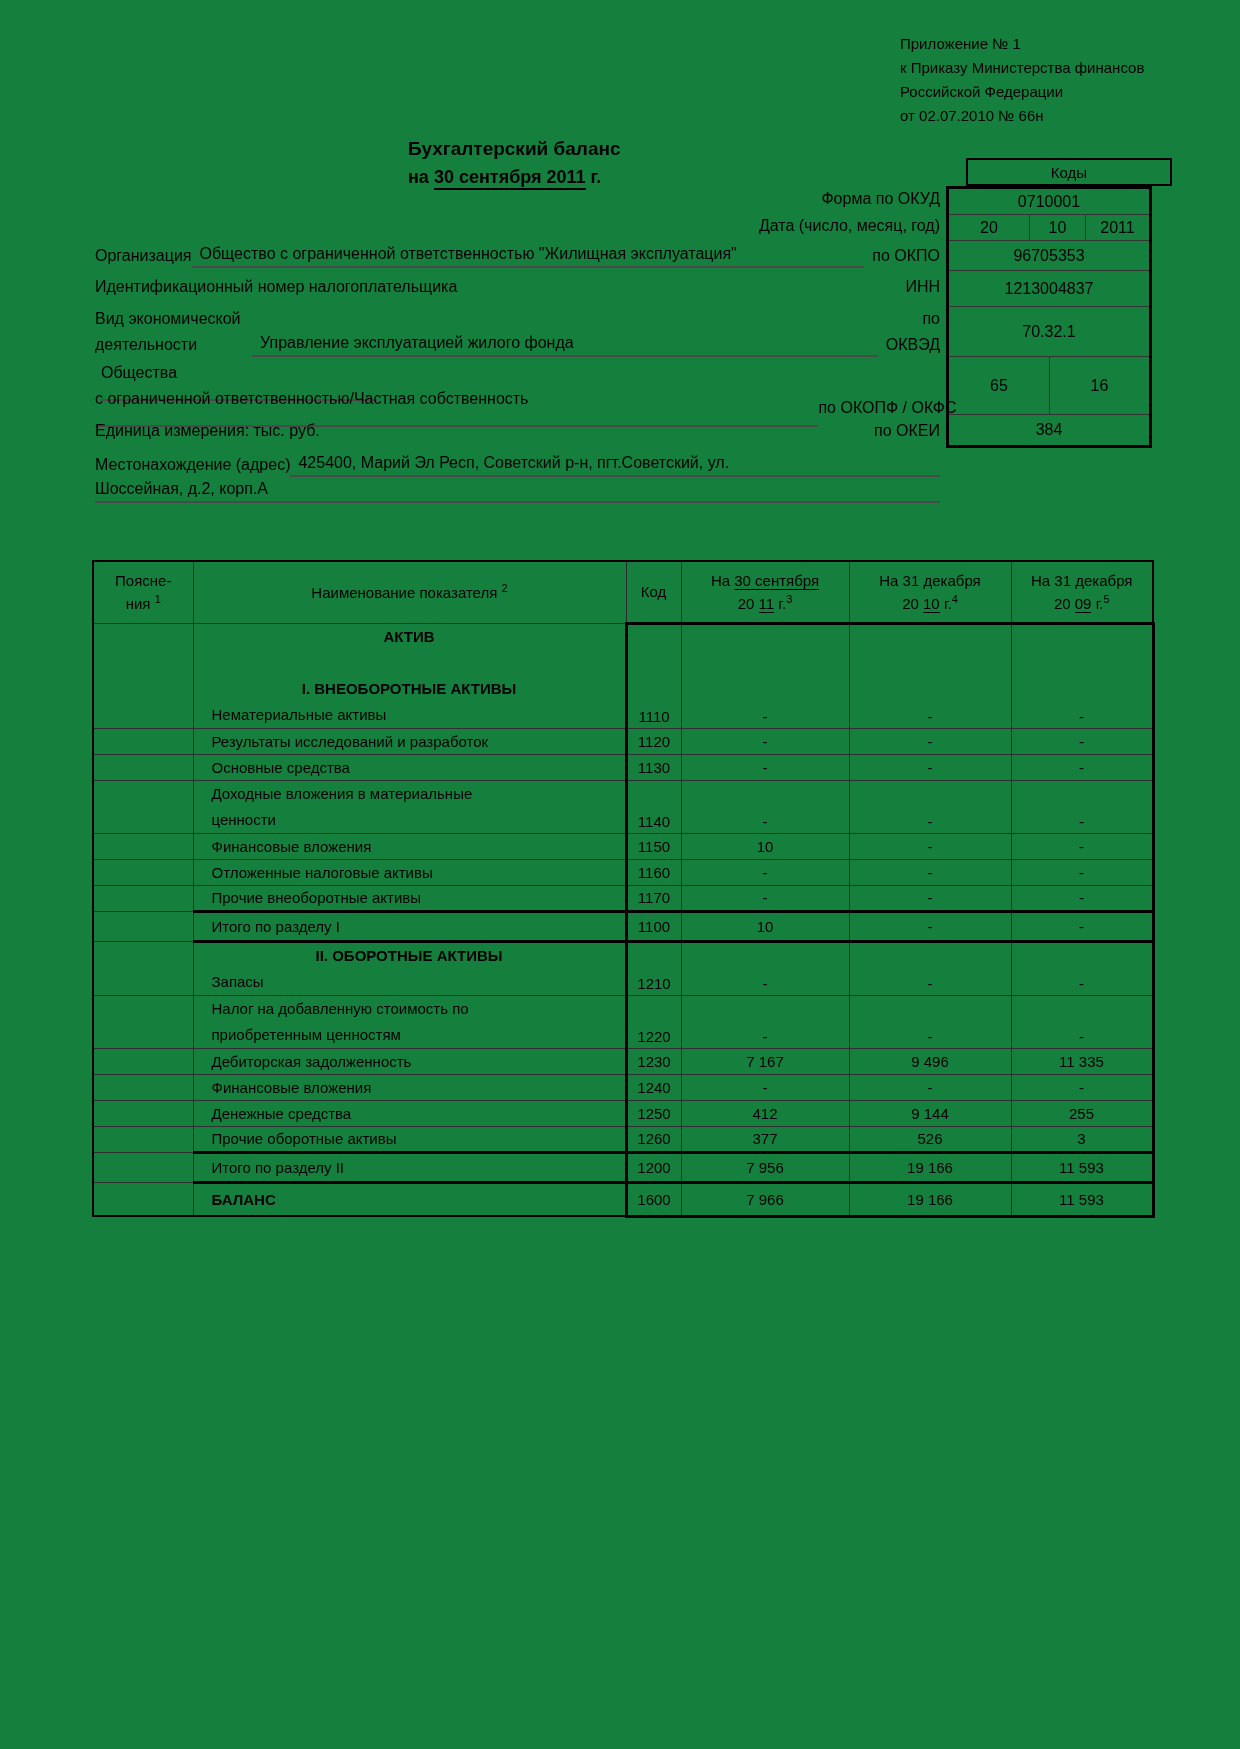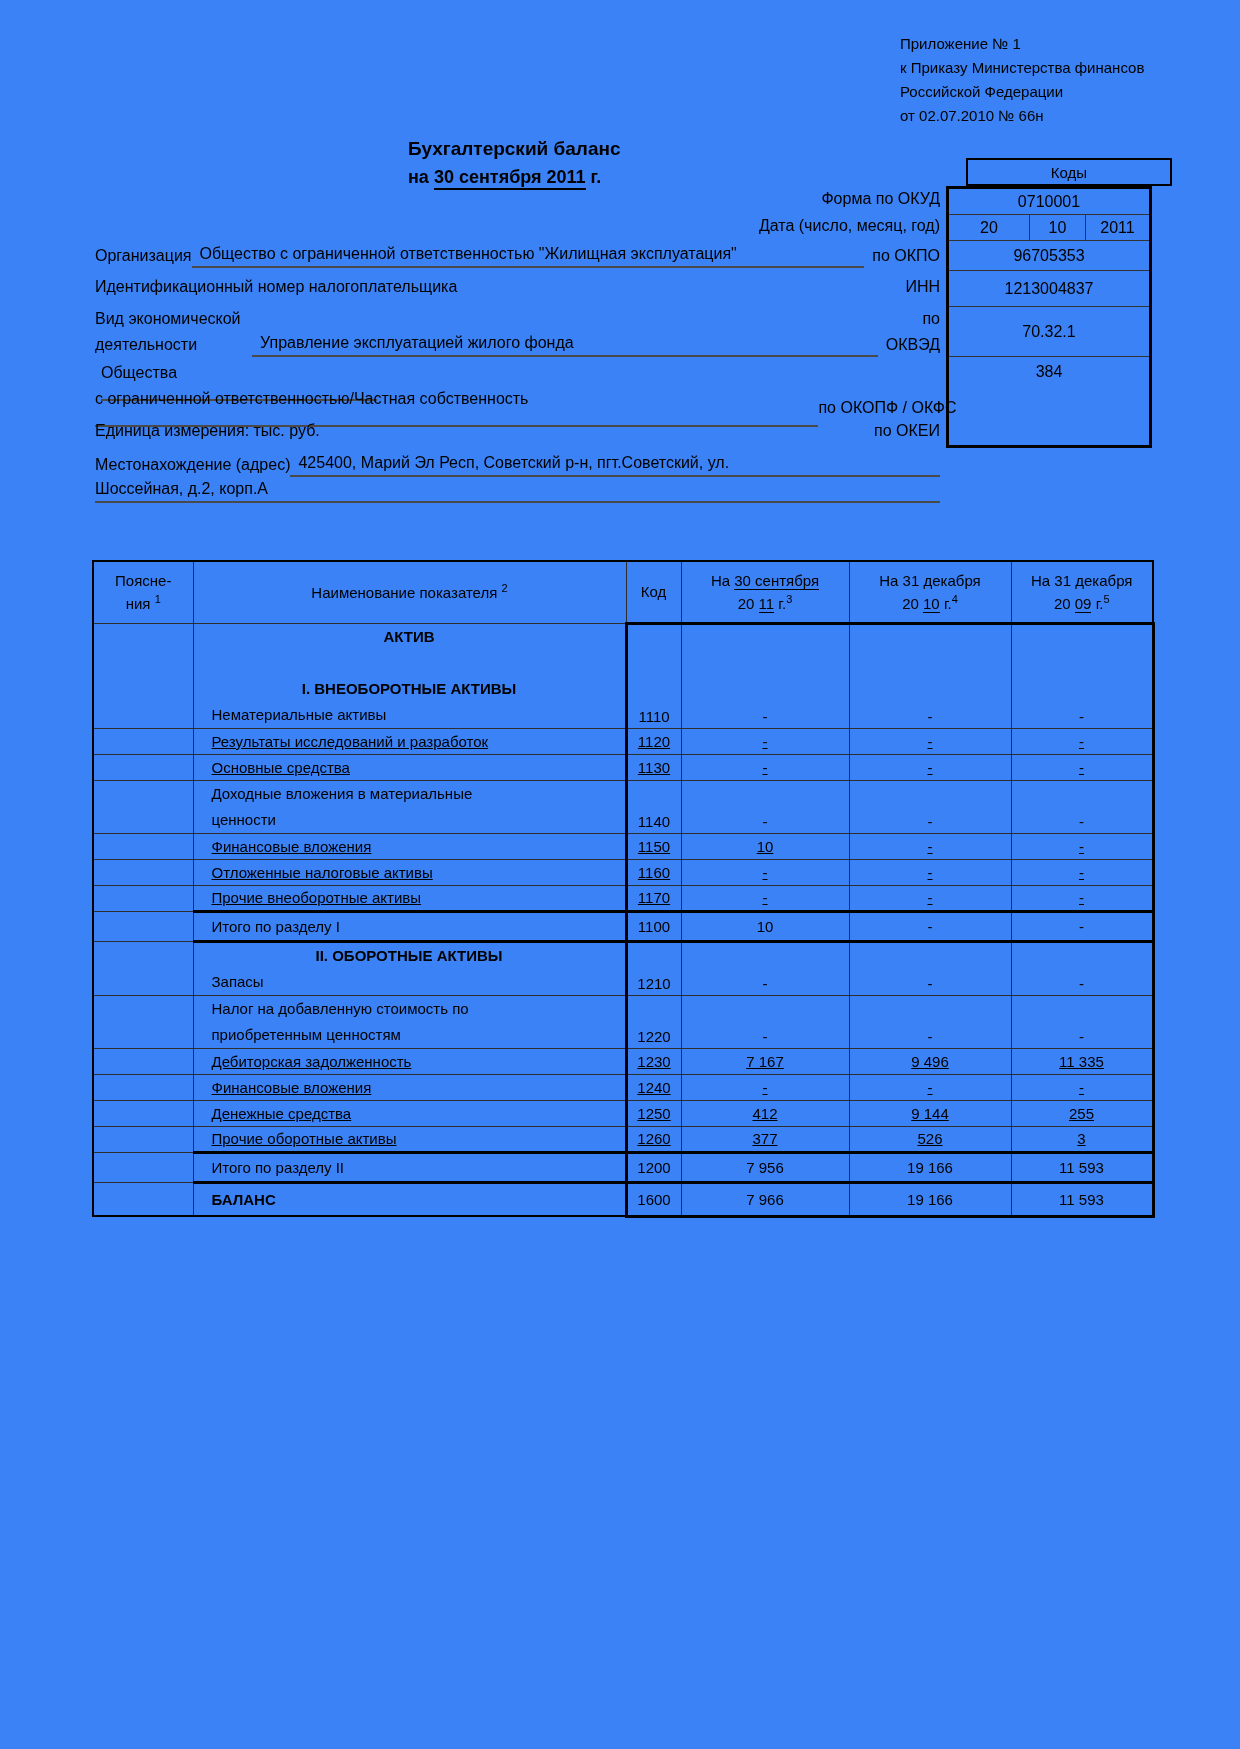--- a/index.html
+++ b/index.html
@@ -1,18 +1,18 @@
 <!DOCTYPE html>
 <html><head>
 <meta charset="utf-8">
 <style>
   html,body { margin:0; padding:0; background:#e8e8e8; }
   .page {
     position:relative; width:1240px; height:1749px; margin:0 auto;
-    background:#3b82f6; color:#000;
+    background:#15803d; color:#000;
     font-family:"Liberation Sans", sans-serif;
     overflow:hidden;
   }
   sup { font-size:11px; line-height:0; }
 
   
   .appendix { position:absolute; left:900px; top:32px; font-size:15px; line-height:24px; }
 
   
   .title { position:absolute; left:408px; top:138px; }
@@ -67,21 +67,21 @@
   .bal td { border:1px solid #2e2e2e; padding:0; box-sizing:border-box; }
   .hd { text-align:center; vertical-align:middle; line-height:23px; height:62px; }
   .hu { border-bottom:1px solid #000; padding-bottom:0; }
 
   .tl { border-left:3px solid #000 !important; }
   .tt { border-top:3px solid #000 !important; }
   .tb { border-bottom:3px solid #000 !important; }
   .tr2 { border-right:3px solid #000 !important; }
 
   .r1 td { height:104px; vertical-align:bottom; }
-  .rs td { height:26px;  vertical-align:middle;text-decoration:underline; }
+  .rs td { height:26px;  vertical-align:middle; }
   .rd td { height:52px;  vertical-align:bottom; }
   .ri td { height:30px;  vertical-align:middle; }
   .rb td { height:34px;  vertical-align:middle; }
 
   .cp { }
   .cn { text-align:left; padding-left:18px !important; padding-right:6px !important; }
   .cn0 { text-align:left; }
   .cc, .cv { text-align:center; }
   .rd .cc, .rd .cv, .r1 .cc, .r1 .cv { padding-bottom:3px !important; }
   .sec { font-weight:bold; text-align:center; line-height:26px; }
@@ -114,20 +114,24 @@
   <div class="codes-box">
     <div class="cb-row cb-okud">0710001</div>
     <div class="cb-row cb-date">
       <span class="cb-cell w40">20</span>
       <span class="cb-cell w28 cb-sep">10</span>
       <span class="cb-cell w32 cb-sep">2011</span>
     </div>
     <div class="cb-row cb-okpo">96705353</div>
     <div class="cb-row cb-inn">1213004837</div>
     <div class="cb-row cb-okved">70.32.1</div>
+    <div class="cb-row cb-okopf">
+      <span class="cb-cell w50">65</span>
+      <span class="cb-cell w50 cb-sep">16</span>
+    </div>
     <div class="cb-row cb-okei">384</div>
   </div>
 
   <div class="il ilA right-end">
     <span>Форма по ОКУД</span>
   </div>
   <div class="il ilB right-end">
     <span>Дата (число, месяц, год)</span>
   </div>
   <div class="il ilC">

